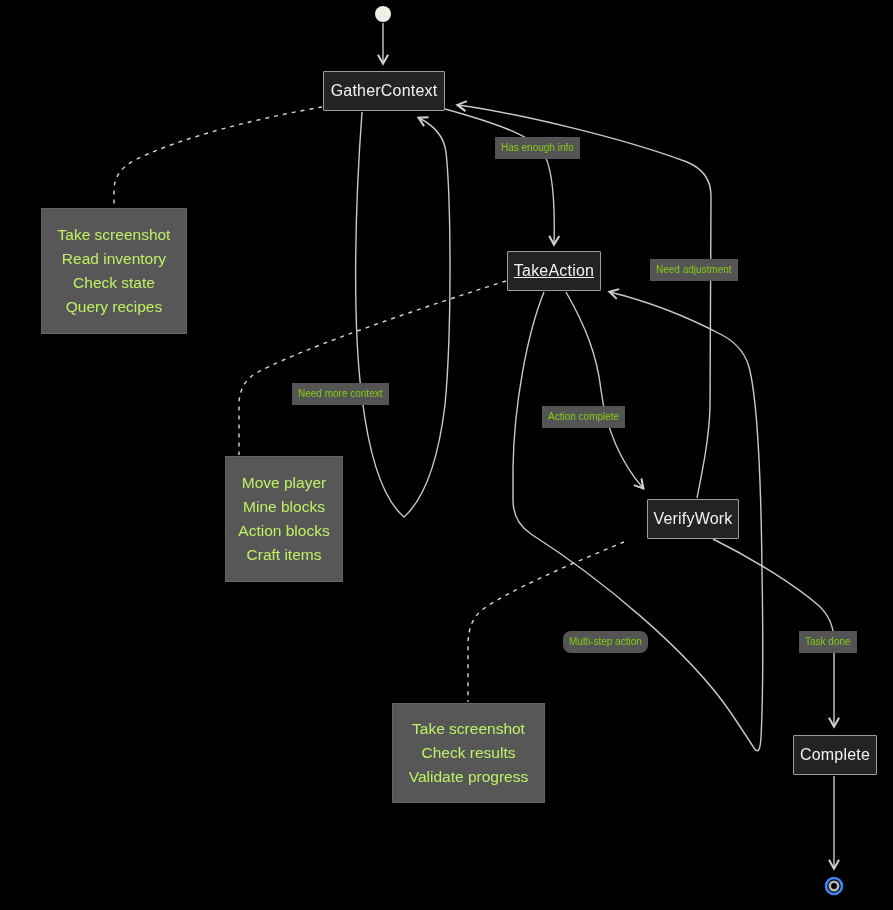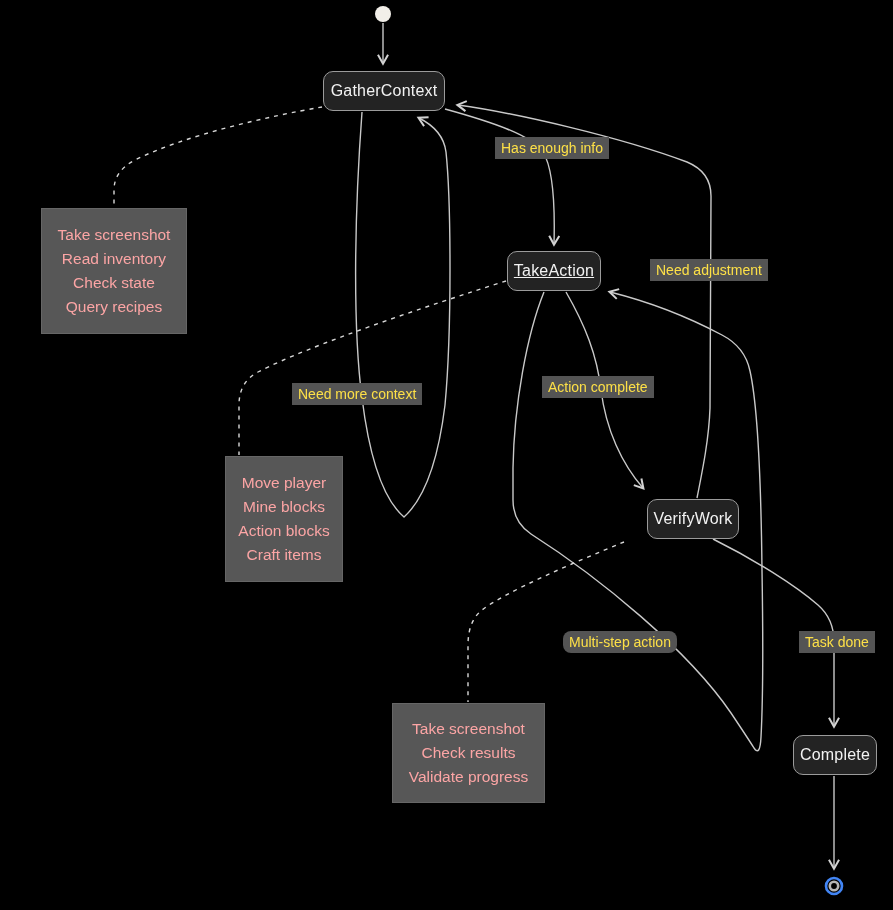--- a/index.html
+++ b/index.html
@@ -5,64 +5,64 @@
   html,body{margin:0;padding:0;background:#000;}
   body{width:893px;height:910px;overflow:hidden;
        font-family:"Liberation Sans", sans-serif;}
   .canvas{position:relative;width:893px;height:910px;background:#000000;}
   svg.wires{position:absolute;left:0;top:0;width:893px;height:910px;}
 
   .state{
     position:absolute;
     background:#232323;
     border:1.4px solid #9b9b9b;
-    border-radius:10px;
+    border-radius:1px;
     color:#f2f2f2;
     font-size:16px;
     display:flex;align-items:center;justify-content:center;
     box-sizing:border-box;
     letter-spacing:.2px;
   }
   .note{
     position:absolute;
     background:#575757;
     border:1px solid #666666;
-    color:#fca5a5;
+    color:#bef264;
     font-size:15.5px;
     text-align:center;
     display:flex;flex-direction:column;align-items:center;justify-content:center;
     box-sizing:border-box;
     line-height:24px;
   }
   .edge-label{
     position:absolute;
     background:#545454;
-    color:#fde047;
-    font-size:14px;
+    color:#84cc16;
+    font-size:10px;
     padding:2px 6px;
     white-space:nowrap;
     line-height:18px;
   }
 
   
   .st-gather {left:323px;top:71px; width:122px;height:40px;}
   .st-take   {left:507px;top:251px;width:94px; height:40px;text-decoration:underline;}
   .st-verify {left:627px;top:499px;width:92px; height:40px;margin-left:20px;}
   .st-complete{left:793px;top:735px;width:84px;height:40px;}
 
   
   .note-gather{left:41px; top:208px;width:146px;height:126px;}
   .note-take  {left:181px;top:456px;width:118px;height:126px;margin-left:44px;}
   .note-verify{left:392px;top:703px;width:153px;height:100px;}
 
   
   .lb-has    {left:495px;top:137px;}
   .lb-adjust {left:650px;top:259px;}
   .lb-more   {left:292px;top:383px;}
-  .lb-action {left:542px;top:376px;}
+  .lb-action {left:542px;top:406px;}
   .lb-multi  {left:563px;top:631px;border-radius:8px;}
   .lb-done   {left:799px;top:631px;}
 </style>
 </head>
 <body>
 
 <div class="canvas">
 
   <svg class="wires" viewBox="0 0 893 910" xmlns="http://www.w3.org/2000/svg">
     <defs>

